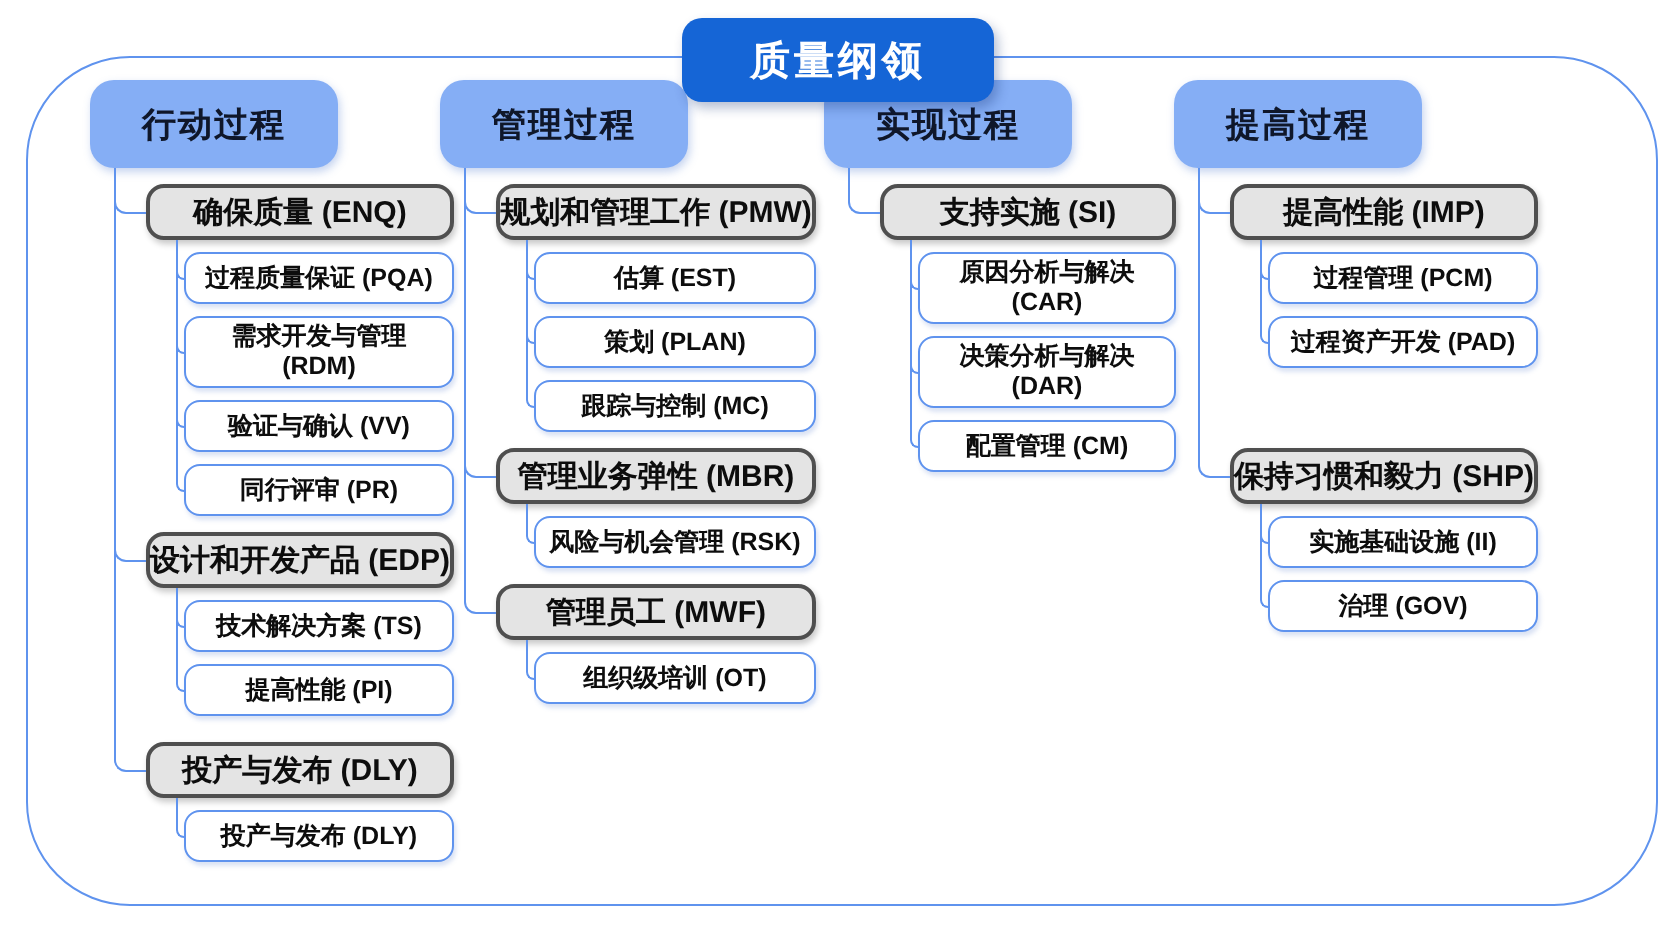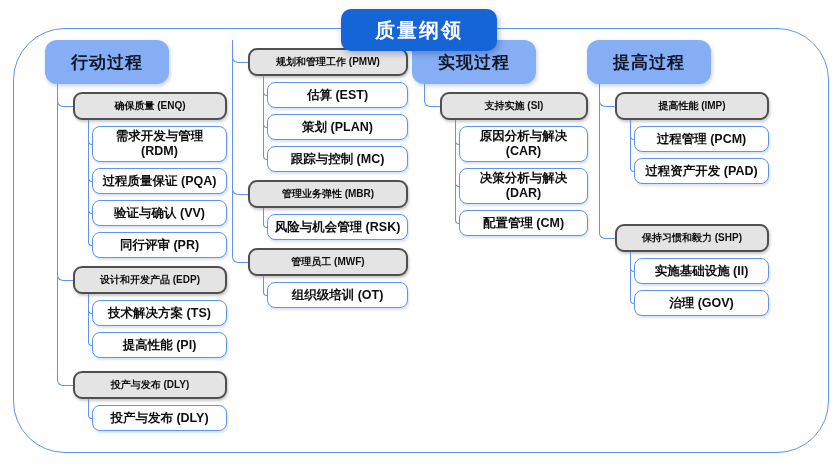--- a/index.html
+++ b/index.html
@@ -38,21 +38,21 @@
                    border-bottom-left-radius:6px; }
   .group:not(:last-child)::after { content:''; position:absolute; left:0; top:-8px; bottom:-8px;
                    border-left:1.6px solid #5f93ee; }
   .group.gap-md { margin-top:13px; }
   .group.gap-lg { margin-top:40px; }
   .group.tail-md::after { bottom:-13px; }
   .group.tail-lg::after { bottom:-40px; }
 
   .gray-box { min-height:28px; background:#e4e4e4; border:2px solid #4f4f4f; border-radius:9px;
               display:flex; align-items:center; justify-content:center;
-              font-size:10px; font-weight:700; color:#0d0d0d;
+              font-size:15px; font-weight:700; color:#0d0d0d;
               box-shadow:1px 2px 3px rgba(0,0,0,.22); }
 
   
   .children { margin-left:15px; }
   .child { position:relative; padding-left:4px; margin-top:6px; }
   .child::before { content:''; position:absolute; left:0; top:-6px; width:4px;
                    height:calc(50% + 6px);
                    border-left:1.6px solid #5f93ee; border-bottom:1.6px solid #5f93ee;
                    border-bottom-left-radius:4px; }
   .child:not(:last-child)::after { content:''; position:absolute; left:0; top:-6px; bottom:0;
@@ -79,30 +79,30 @@
       <span>行动过程</span>
     </div>
     <div class="col-body">
       <div class="group">
         <div class="gray-box">
           <span>确保质量 (ENQ)</span>
         </div>
         <div class="children">
           <div class="child">
             <div class="white-box">
+                <span>过程质量保证 (PQA)</span>
+              </div>
+          </div>
+          <div class="child">
+            <div class="white-box">
                 <span>需求开发与管理 (RDM)</span>
               </div>
           </div>
           <div class="child">
             <div class="white-box">
-                <span>过程质量保证 (PQA)</span>
-              </div>
-          </div>
-          <div class="child">
-            <div class="white-box">
                 <span>验证与确认 (VV)</span>
               </div>
           </div>
           <div class="child">
             <div class="white-box">
                 <span>同行评审 (PR)</span>
               </div>
           </div>
         </div>
       </div>
@@ -132,20 +132,23 @@
             <div class="white-box">
                 <span>投产与发布 (DLY)</span>
               </div>
           </div>
         </div>
       </div>
     </div>
   </div>
 
   <div class="column" id="col2">
+    <div class="col-header">
+      <span>管理过程</span>
+    </div>
     <div class="col-body">
       <div class="group">
         <div class="gray-box">
           <span>规划和管理工作 (PMW)</span>
         </div>
         <div class="children">
           <div class="child">
             <div class="white-box">
                 <span>估算 (EST)</span>
               </div>

